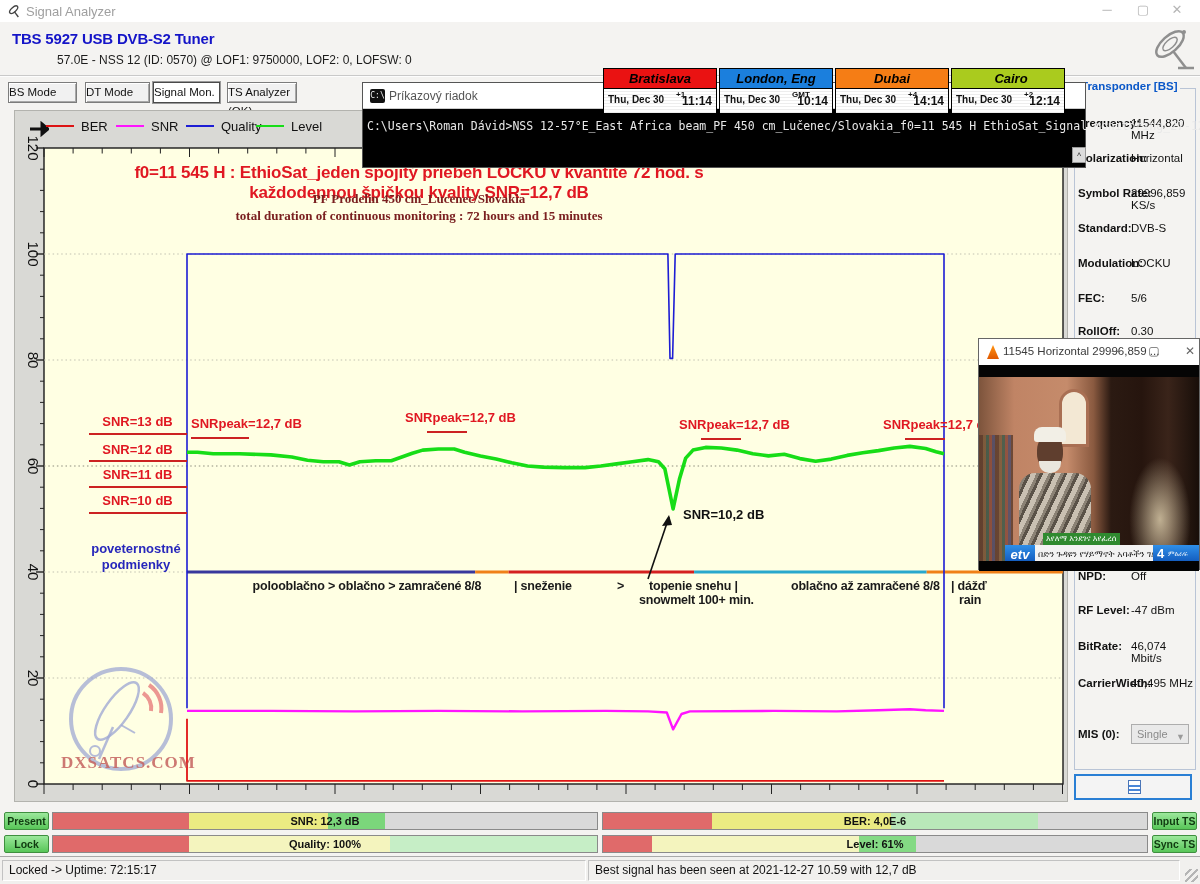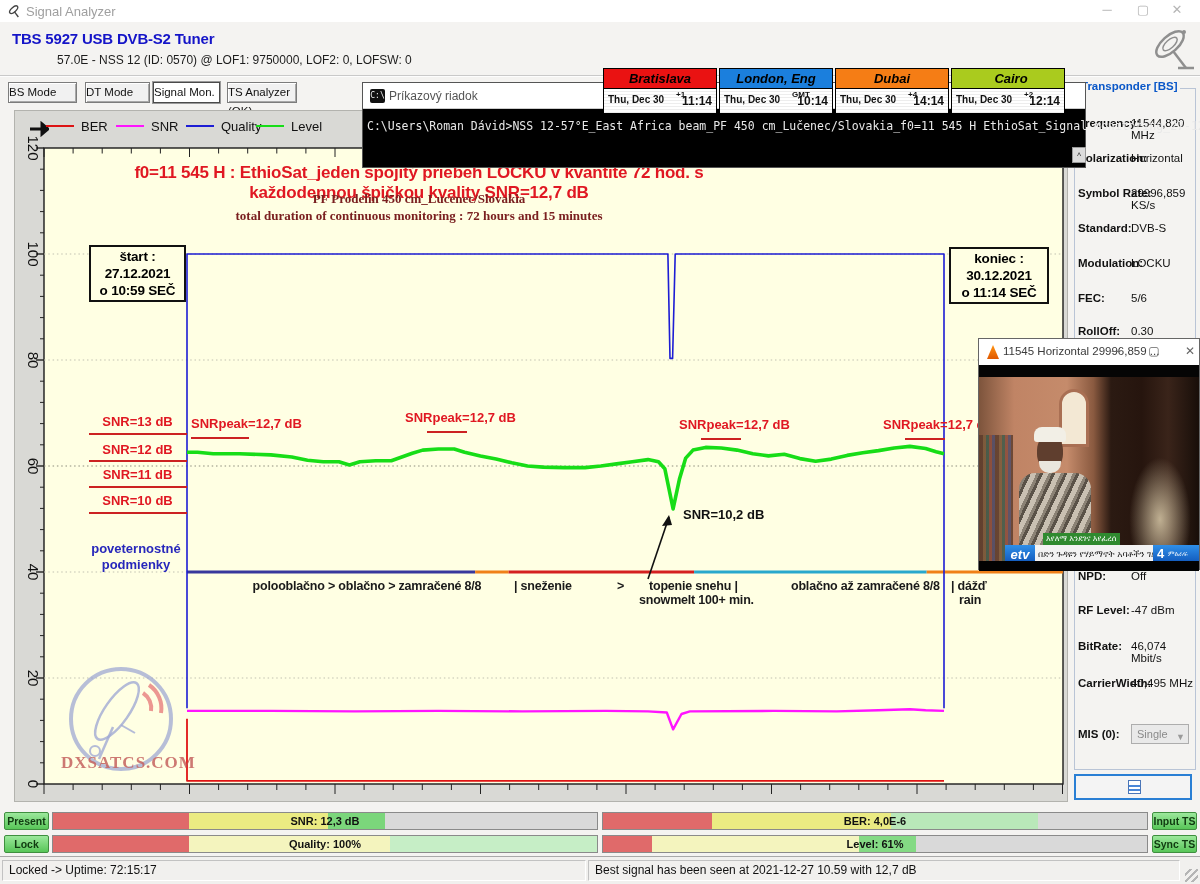--- a/index.html
+++ b/index.html
@@ -288,28 +288,20 @@
     <span class="ann legend-label" style="left:136px;top:8px">SNR</span>
     <span class="ann legend-line" style="left: 171px; top: 14px; border-top-color: rgb(29, 29, 212);"></span>
     <span class="ann legend-label" style="left:206px;top:8px">Quality</span>
     <span class="ann legend-line" style="left: 241px; top: 14px; border-top-color: rgb(23, 221, 23);"></span>
     <span class="ann legend-label" style="left:276px;top:8px">Level</span>
 
     <div class="ann red bold ctr" style="left:74px;top:52px;width:660px;font-size:17px;letter-spacing:-0.2px">f0=11 545 H : EthioSat_jeden spojitý priebeh LOCKU v kvantite 72 hod. s každodennou špičkou kvality SNR=12,7 dB</div>
     <div class="ann maroon bold ctr" style="left:74px;top:80px;width:660px;font-size:13px;font-family:'Liberation Serif',serif">PF Prodelin 450 cm_Lucenec/Slovakia</div>
     <div class="ann maroon bold ctr" style="left:74px;top:97px;width:660px;font-size:13px;font-family:'Liberation Serif',serif">total duration of continuous monitoring : 72 hours and 15 minutes</div>
 
-    <div class="ann box" style="left:74px;top:134px;width:97px">
-      <div>štart : 27.12.2021</div>
-      <div>o 10:59 SEČ</div>
-    </div>
-    <div class="ann box" style="left:934px;top:136px;width:100px">
-      <div>koniec : 30.12.2021</div>
-      <div>o 11:14 SEČ</div>
-    </div>
 
     <div class="ann red bold ctr" style="left:74px;top:303px;width:97px;font-size:13px">SNR=13 dB</div>
     <div class="ann refline" style="left:74px;top:322px;width:98px"></div>
     <div class="ann red bold ctr" style="left:74px;top:331px;width:97px;font-size:13px">SNR=12 dB</div>
     <div class="ann refline" style="left:74px;top:349px;width:98px"></div>
     <div class="ann red bold ctr" style="left:74px;top:356px;width:97px;font-size:13px">SNR=11 dB</div>
     <div class="ann refline" style="left:74px;top:375px;width:98px"></div>
     <div class="ann red bold ctr" style="left:74px;top:382px;width:97px;font-size:13px">SNR=10 dB</div>
     <div class="ann refline" style="left:74px;top:401px;width:98px"></div>
 

